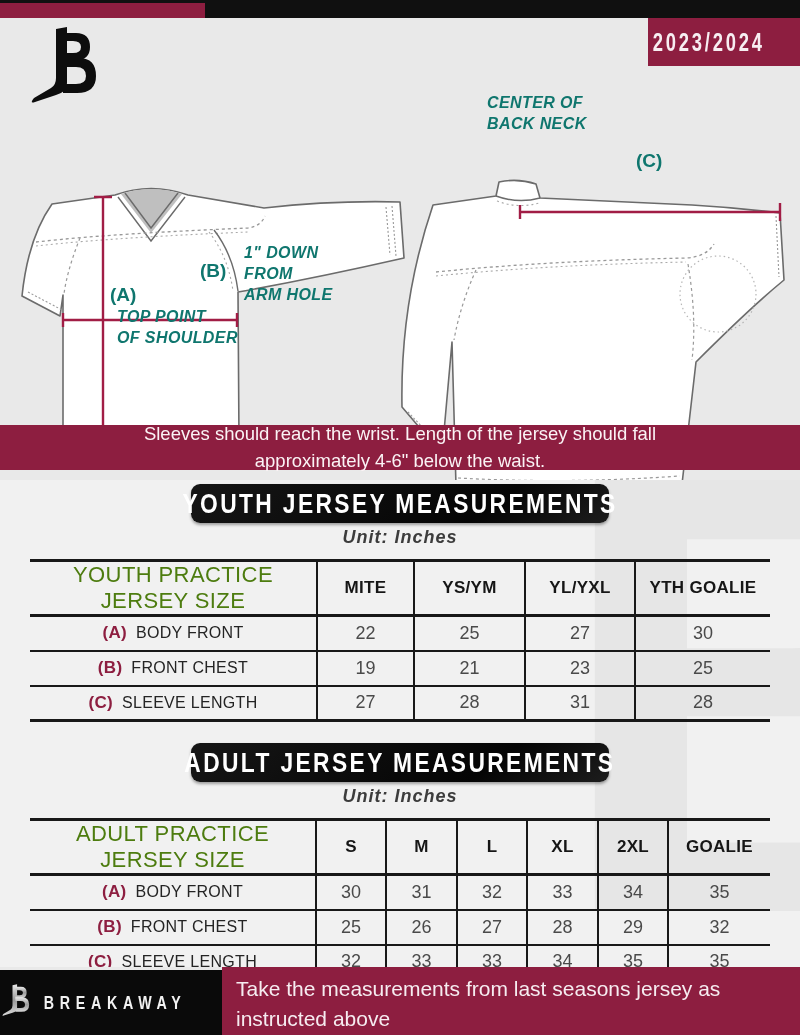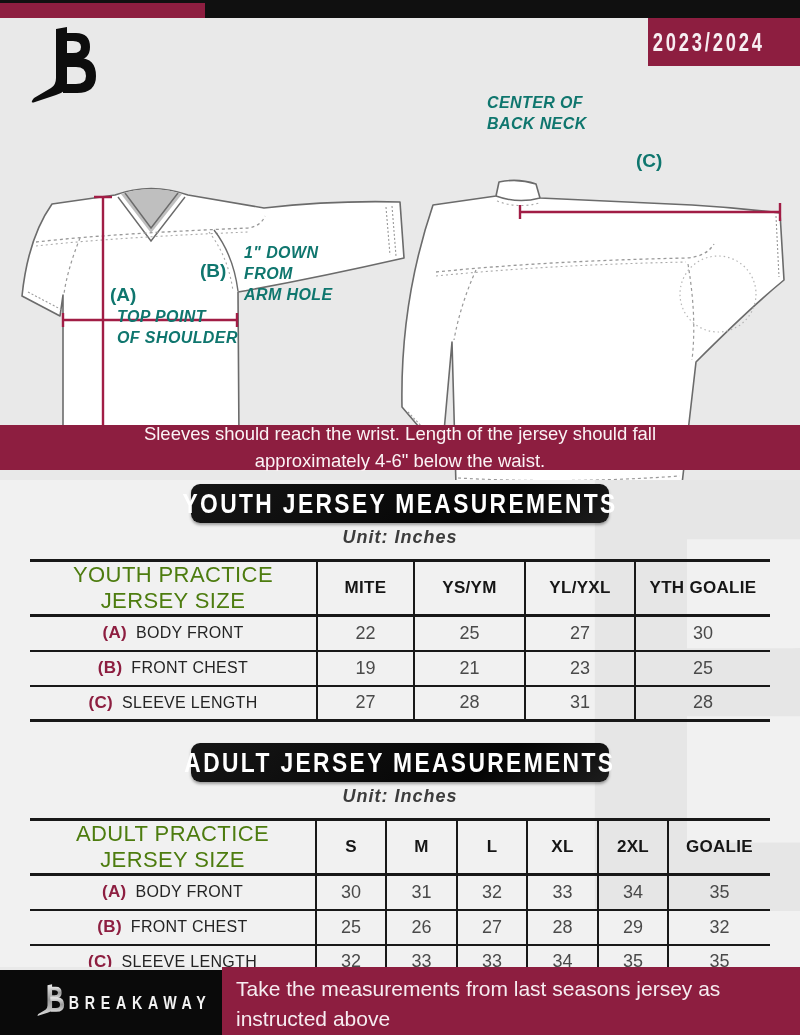--- a/index.html
+++ b/index.html
@@ -74,21 +74,21 @@
   table.size td:first-child, table.size th:first-child { border-left:none; }
   th.rowhead { font-weight:400; color:#4d7c0f; font-size:22px; letter-spacing:.4px; text-align:left; padding-left:30px; }
   th.colhead { font-weight:700; color:#161616; font-size:17px; letter-spacing:.3px; }
   td.label { text-align:left; padding-left:41px; font-size:16px; color:#242424; letter-spacing:.3px; white-space:nowrap; }
   td.label b { color:#8d1e40; font-weight:800; font-size:17px; margin-right:9px; }
   td.val { font-size:18px; color:#4a4a4a;margin-top:28px; }
   
   .footer { position:absolute; left:0; top:967px; width:800px; height:68px; }
   .footer .blackbox {
     position:absolute; left:0; top:3px; width:250px; height:65px; background:#0a0a0a;
-    display:flex; align-items:center; justify-content:center; 
+    display:flex; align-items:center; gap:10px;
   }
   .footer .brand { color:#f2f2f2; font-size:15px; font-weight:700; letter-spacing:6px; transform:scale(.95,1.2); }
   .footer .maroonbox {
     position:absolute; left:222px; top:0; width:578px; height:68px; background:#8d1e40;
     color:#f6ecf0; font-size:21px; line-height:1.42; padding:7px 14px; white-space:pre-line;
   }
 </style>
 </head>
 <body>
 

